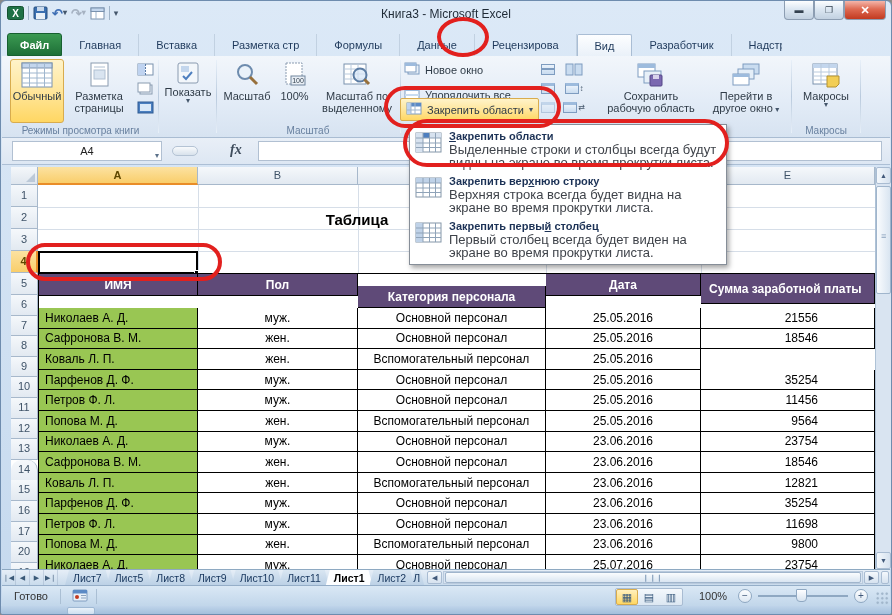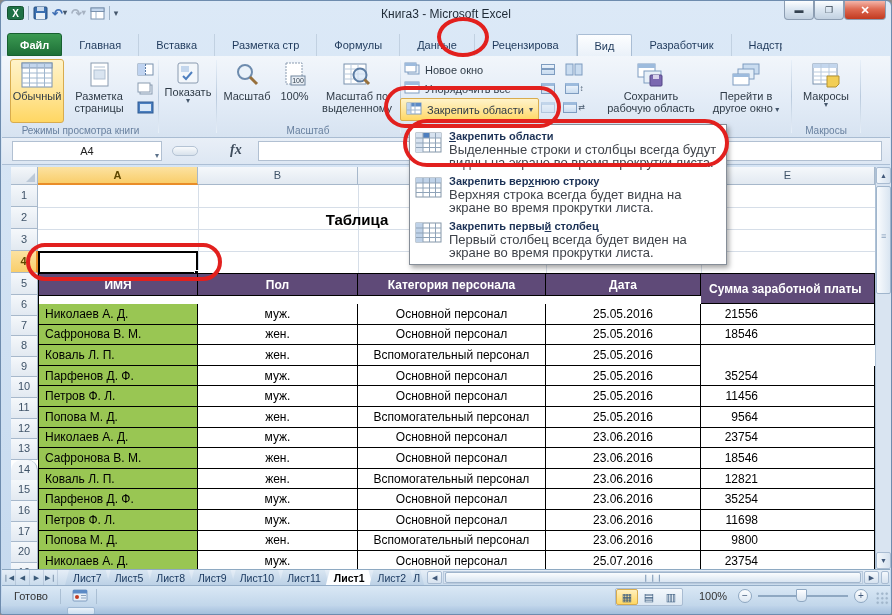--- a/index.html
+++ b/index.html
@@ -59,21 +59,21 @@
   .gl{position:absolute;background:#D6DEE8}
   .sheettitle{position:absolute;left:300px;top:44px;width:92px;font-weight:bold;font-size:15px;color:#000;text-align:center}
   .selcell{position:absolute;left:27px;top:84px;width:160px;height:23px;border:2px solid #000;background:#fff}
   .selcell .fillh{position:absolute;right:-3px;bottom:-3px;width:5px;height:5px;background:#000;border:1px solid #fff}
   .xtable{position:absolute;left:27px;top:106px;width:837px;border-left:1px solid #000;border-top:1px solid #000}
   .trow{display:flex}
   .tcell{border-right:1px solid #000;border-bottom:1px solid #000;font-size:12px;color:#000;overflow:hidden;white-space:nowrap;display:flex;align-items:center;justify-content:center}
   .thead .tcell{background:#5F4A78;color:#fff;font-weight:bold}
   .tcell.c0{justify-content:flex-start;padding-left:6px;background:#99C653}
   .thead .tcell.c0{background:#5F4A78;justify-content:center;padding-left:0}
-  .tcell.c4{justify-content:flex-end;padding-right:116px}
+  .tcell.c4{justify-content:flex-end;padding-right:56px}
   .thead .tcell.c4{justify-content:flex-start;padding-left:8px;padding-right:0}
   
   .vscroll{position:absolute;left:874px;top:166px;width:16px;height:402px;background:#D9E4F1;border-left:1px solid #AEC2D6}
   .sbtn{position:absolute;left:0;width:15px;height:17px;background:linear-gradient(90deg,#F4F8FC,#D6E2EF);border:1px solid #A9BCD2;border-radius:2px;display:flex;align-items:center;justify-content:center;font-size:7px;color:#41597A}
   .vthumb{position:absolute;left:0;top:19px;width:15px;height:108px;background:linear-gradient(90deg,#FAFCFE,#D9E5F1);border:1px solid #A0B5CC;border-radius:2px}
   .vthumb:after{content:"≡";position:absolute;left:4px;top:44px;font-size:9px;color:#8AA2BD}
   
   .tabbar{position:absolute;left:1px;right:1px;top:568px;height:16px;background:linear-gradient(#E6EEF7,#C9DBEC);border-top:1px solid #8EA9C2;display:flex;align-items:stretch;font-size:10.5px}
   .navb{width:14px;display:flex;align-items:center;justify-content:center;font-size:7px;color:#3C5A78;border-right:1px solid rgba(140,160,185,.35)}
   .stab{padding:1px 8px 0;display:flex;align-items:center;color:#17365D;background:linear-gradient(#D9E6F2,#BCD1E6);clip-path:polygon(4px 0,calc(100% - 4px) 0,100% 100%,0 100%);margin-left:-3px}
@@ -236,21 +236,21 @@
     <div class="gdiv" style="left:398px"></div>
 
     <div class="wrow" style="top:4px">
       <span><svg width="16" height="13">
             <rect x="4" y="3" width="11" height="9" fill="#E8F0F8" stroke="#7E9CC0"></rect>
             <rect x="1" y="1" width="11" height="9" fill="#fff" stroke="#7E9CC0"></rect>
             <rect x="1" y="1" width="11" height="3" fill="#9DBBDD"></rect>
           </svg></span>
       <span>Новое окно</span>
     </div>
-    <div class="wrow" style="top:23px">
+    <div class="wrow" style="top:29px">
       <span><svg width="16" height="13">
             <rect x="1" y="1" width="14" height="11" fill="#fff" stroke="#7E9CC0"></rect>
             <rect x="1" y="1" width="14" height="3" fill="#9DBBDD"></rect>
             <rect x="1" y="7" width="14" height="2" fill="#C9DCF0"></rect>
           </svg></span>
       <span>Упорядочить все</span>
     </div>
     <div class="freezebtn hl">
       <span><svg width="16" height="13">
             <rect x="1" y="1" width="14" height="11" fill="#fff" stroke="#7E9CC0"></rect>
@@ -367,21 +367,21 @@
     <div class="gl" style="left:535px;top:18px;width:1px;height:88px"></div>
     <div class="gl" style="left:690px;top:18px;width:1px;height:88px"></div>
     <div class="sheettitle">Таблица</div>
     <div class="selcell">
         <span class="fillh"></span>
       </div>
     <div class="xtable" id="xtable">
         <div class="trow thead">
           <div class="tcell c0" style="width: 159px; height: 22px;">ИМЯ</div>
           <div class="tcell c1" style="width: 160px; height: 22px;">Пол</div>
-          <div class="tcell c2" style="width: 188px; height: 22px;">Категория персонала</div>
+          <div class="tcell c2" style="width: 188px; height: 22px; margin-top: 12px;">Категория персонала</div>
           <div class="tcell c3" style="width: 155px; height: 22px;">Дата</div>
           <div class="tcell c4" style="width: 174px; height: 30px;">Сумма заработной платы</div>
         </div>
         <div class="trow">
           <div class="tcell c0" style="width: 159px; height: 20.6px;">Николаев А. Д.</div>
           <div class="tcell c1" style="width: 160px; height: 20.6px;">муж.</div>
           <div class="tcell c2" style="width: 188px; height: 20.6px;">Основной персонал</div>
           <div class="tcell c3" style="width: 155px; height: 20.6px;">25.05.2016</div>
           <div class="tcell c4" style="width: 174px; height: 20.6px;">21556</div>
         </div>

